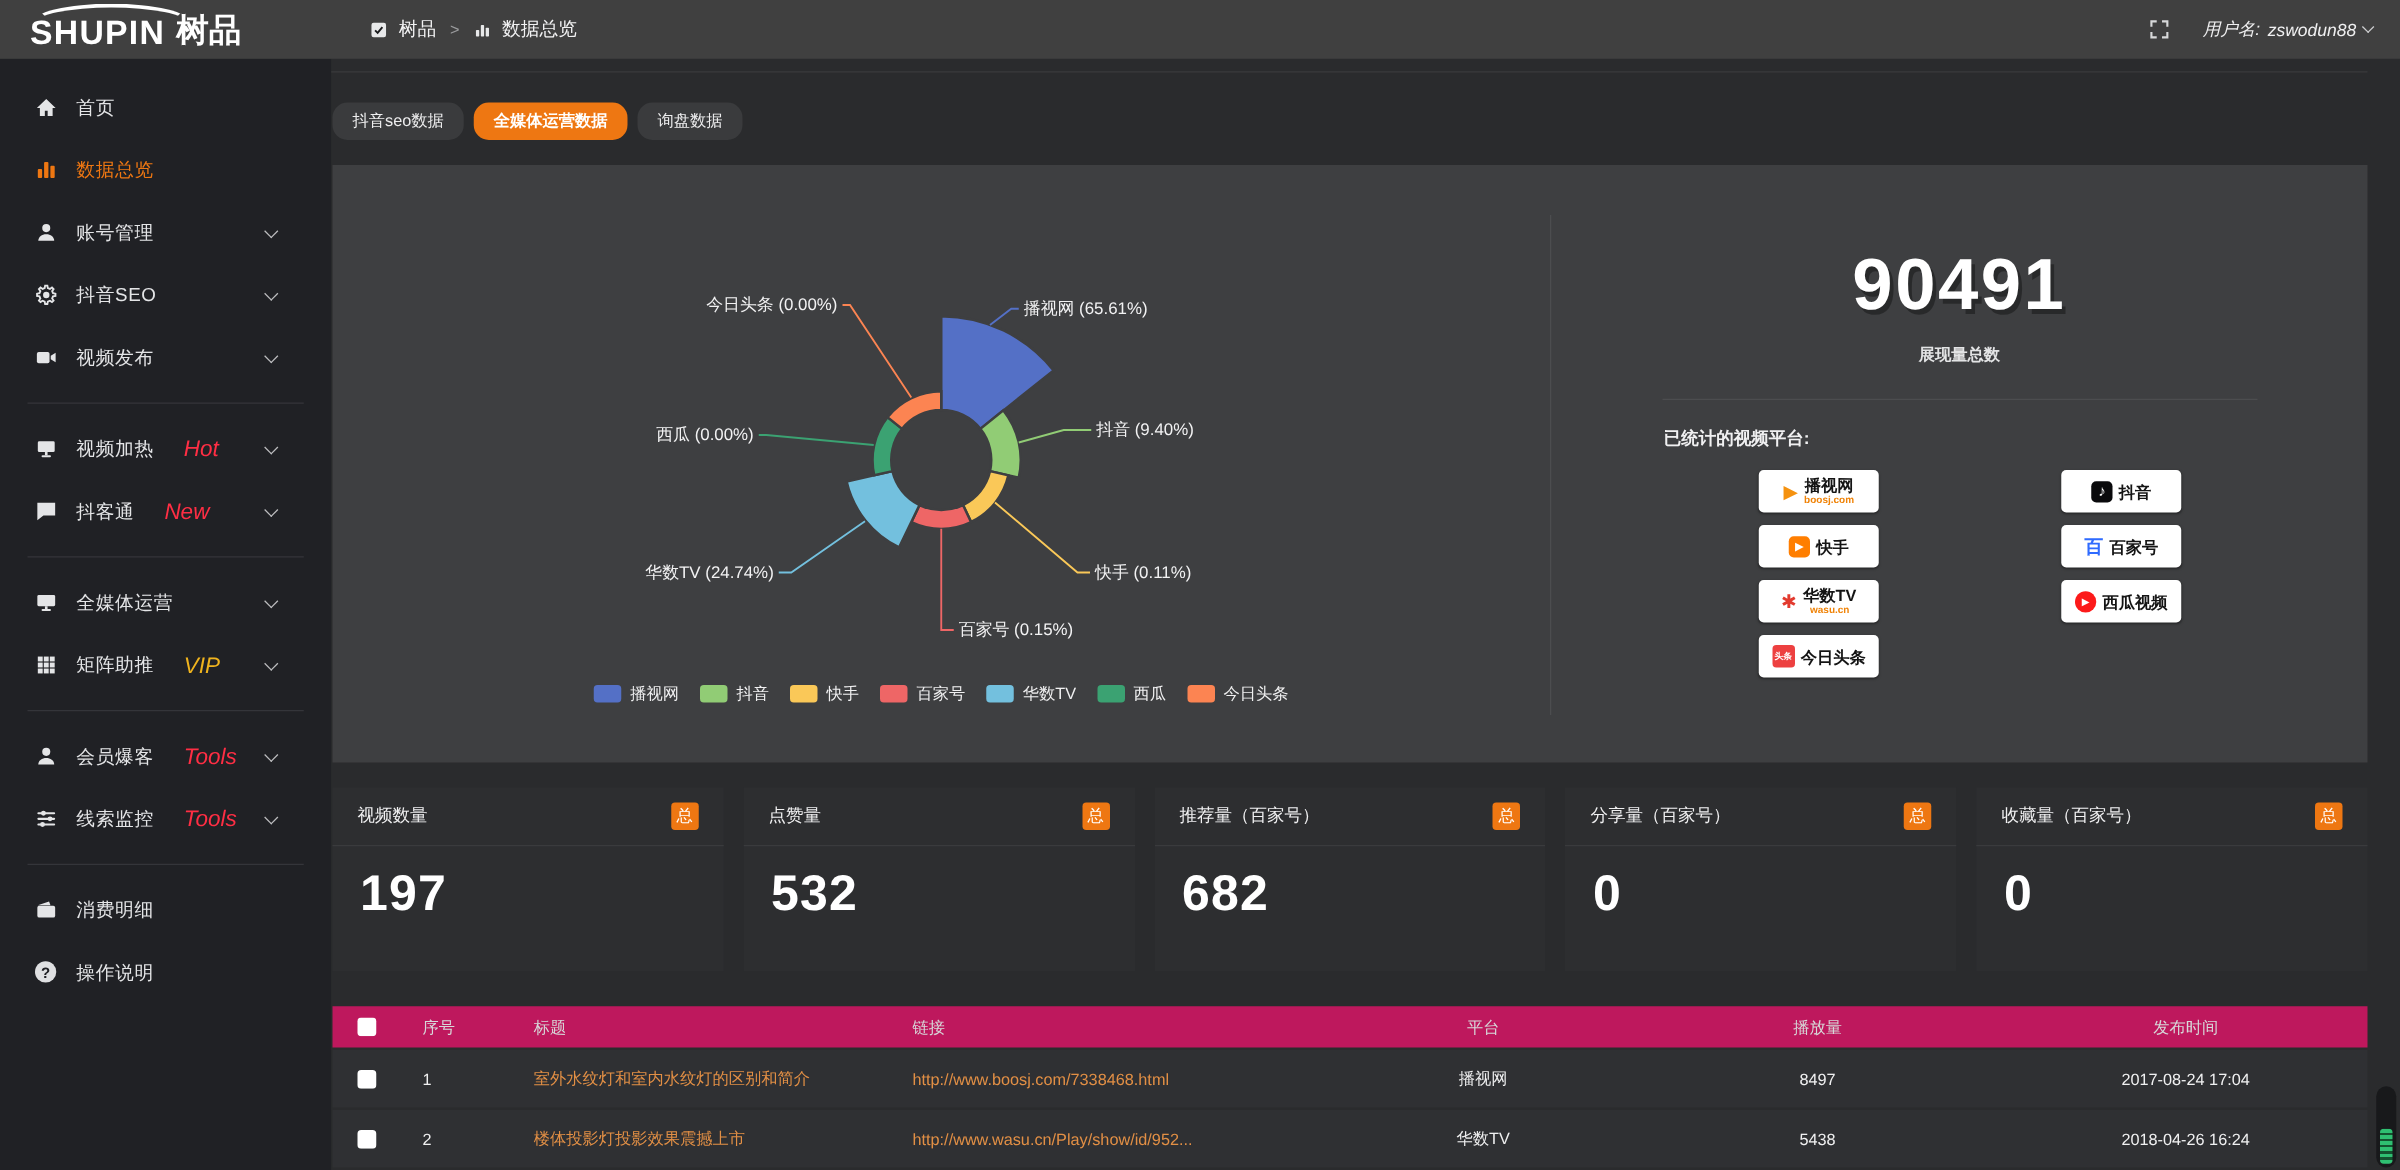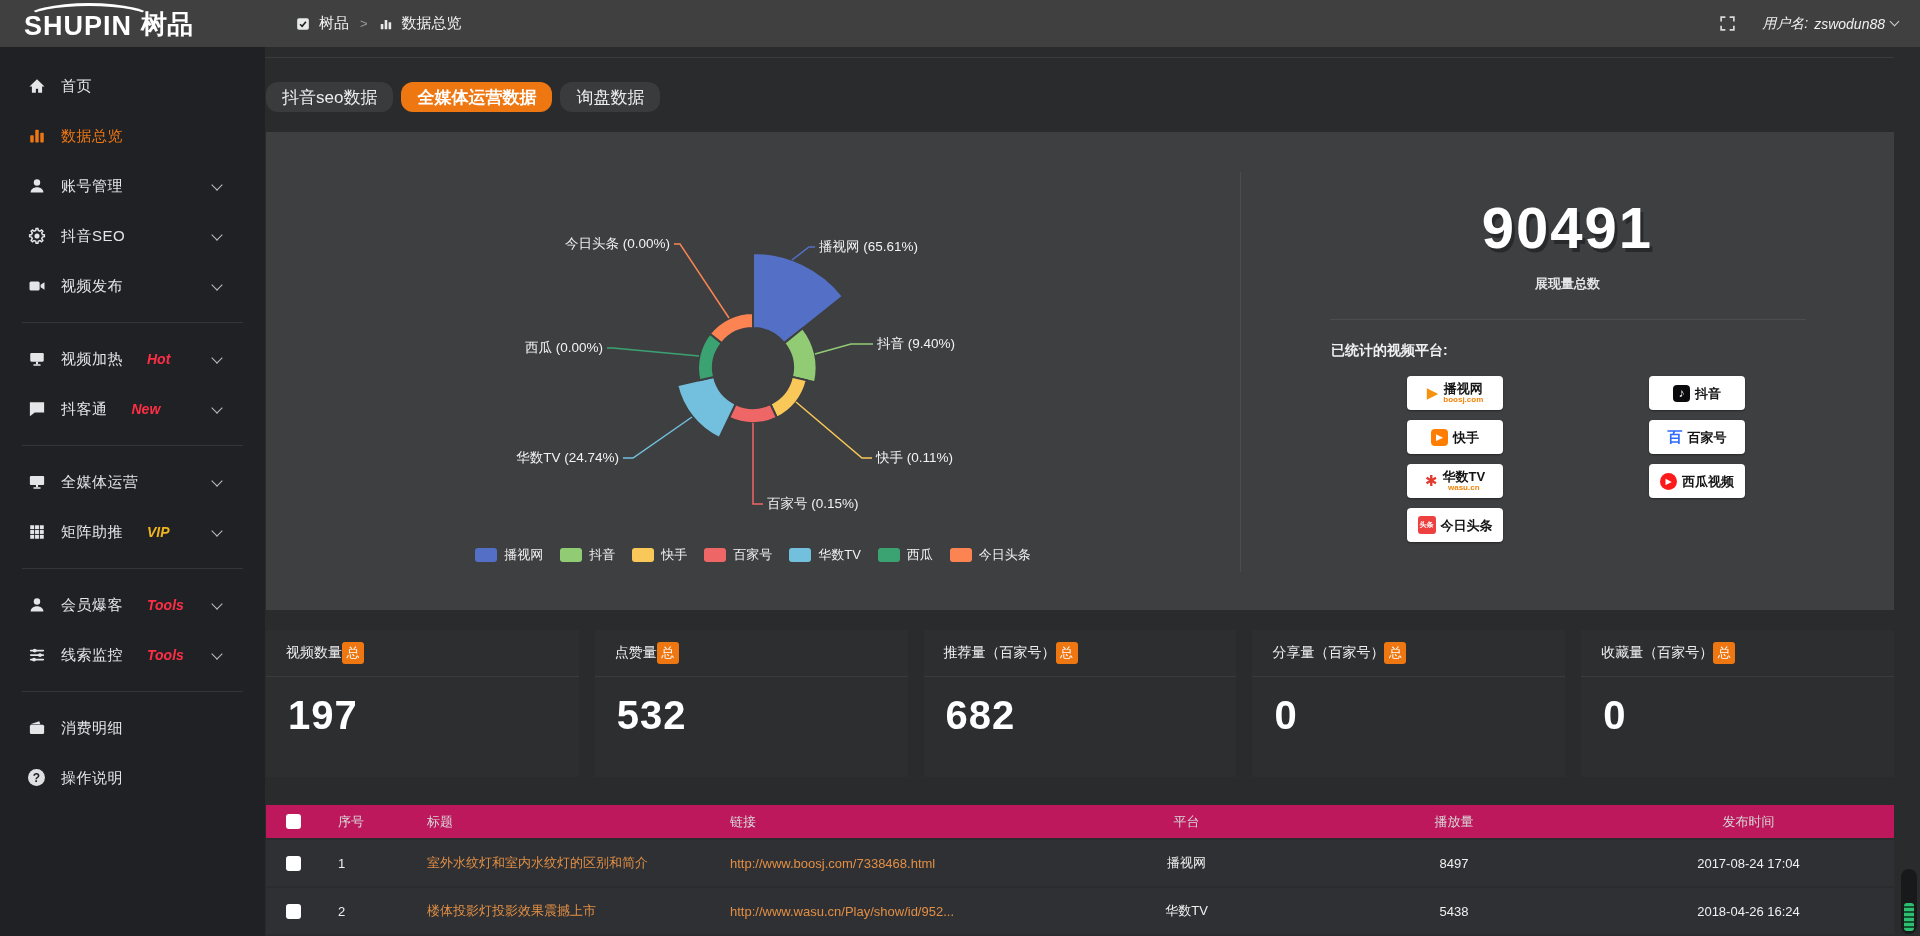--- a/index.html
+++ b/index.html
@@ -21,30 +21,30 @@
   .user { display:flex; align-items:center; gap:6px; font-size:14px; color:#f0f0f1; cursor:pointer; }
   .chev { width:7px; height:7px; border-right:1.6px solid #cfd0d2; border-bottom:1.6px solid #cfd0d2; transform:rotate(45deg); margin-top:-4px; }
 
   
   .sidebar { position:absolute; left:0; top:47px; width:265px; height:889px; background:#202125; padding-top:14px; }
   .side-item { position:relative; height:50px; display:flex; align-items:center; padding-left:28px; cursor:pointer; color:#e4e5e7; }
   .side-item.active { color:#ee7712; }
   .side-icon { width:18px; height:18px; margin-right:15px; flex:none; }
   .side-icon svg { width:18px; height:18px; display:block; }
   .side-label { font-size:15px; letter-spacing:.5px; }
-  .side-tag { font-size:14px; font-weight:700; font-style:italic; margin-left:24px; }
+  .side-tag { font-size:18px; font-weight:400; font-style:italic; margin-left:24px; }
   .side-chev { position:absolute; right:44px; width:8px; height:8px; border-right:1.6px solid #bdbec0; border-bottom:1.6px solid #bdbec0; transform:rotate(45deg); margin-top:-3px; }
   .side-div { border-top:1px solid #34353a; margin:11px 22px; }
   .qmark { width:17px; height:17px; border-radius:50%; background:#dfe0e2; color:#202125; font-weight:700; font-size:12px; display:flex; align-items:center; justify-content:center; }
 
   
   .content { position:absolute; left:265px; top:47px; width:1655px; height:889px; background:#2a2b2d; }
   .content-topline { position:absolute; left:0; top:10px; width:1629px; border-top:1px solid #3a3b3d; }
   .tabs { position:absolute; left:1px; top:35px; display:flex; gap:8px; }
-  .tab { height:30px; padding:0 16px; display:flex; align-items:center; background:#3a3b3d; color:#ededee; font-size:17px; border-radius:12px; cursor:pointer; }
+  .tab { height:30px; padding:0 16px; display:flex; align-items:center; background:#3a3b3d; color:#ededee; font-size:13px; border-radius:12px; cursor:pointer; }
   .tab.active { background:#ee7712; color:#fff; font-weight:700;text-align:center; }
 
   
   .panel { position:absolute; left:1px; top:85px; width:1628px; height:478px; background:#3e3f41; }
   .pie-svg { position:absolute; left:0; top:0; }
   .legend { position:absolute; left:0; top:414px; width:974px; display:flex; justify-content:center; gap:17px; }
   .legend-item { display:flex; align-items:center; gap:7px; font-size:13px; color:#f0f0f1; cursor:pointer; }
   .legend-swatch { width:22px; height:14px; border-radius:3px; }
   .panel-divider { position:absolute; left:974px; top:40px; height:400px; border-left:1px solid #4c4d4f; }
 
@@ -66,21 +66,21 @@
   .lg-baijiahao::before { content:"百"; color:#2f6bff; font-size:15px; font-weight:800; }
   .lg-wasu::before { content:"✱"; color:#e23a2e; font-size:15px; font-weight:800; }
   .lg-xigua { width:17px; height:17px; background:#fc1a1a; border-radius:50%; }
   .lg-xigua::before { content:"▶"; color:#fff; font-size:8px; }
   .lg-toutiao { width:18px; height:18px; background:#ed4040; border-radius:3px; }
   .lg-toutiao::before { content:"头条"; color:#fff; font-size:7px; font-weight:700; }
 
   
   .cards { position:absolute; left:1px; top:583px; width:1628px; height:147px; display:flex; gap:16px; }
   .card { flex:1; background:#2d2e30; }
-  .card-head { height:47px; display:flex; align-items:center; justify-content:flex-start; padding:0 20px; border-bottom:1px solid #3a3b3d; }
+  .card-head { height:47px; display:flex; align-items:center; justify-content:space-between; padding:0 20px; border-bottom:1px solid #3a3b3d; }
   .card-title { font-size:14px; color:#f0f0f1; }
   .badge-zong { width:22px; height:22px; background:#ee7712; color:#fff; font-size:13px; border-radius:3px; display:flex; align-items:center; justify-content:center; }
   .card-value { padding:16px 22px 0; font-size:40px; font-weight:700; color:#fff; letter-spacing:1px; }
 
   
   .dtable { position:absolute; left:1px; top:758px; width:1628px; }
   .trow { display:grid; grid-template-columns:55px 96px 299px 352px 237px 298px 291px; align-items:center; }
   .thead { height:33px; background:#be185d; font-size:13px; color:#d7d8d9; }
   .tbody-row { height:46px; background:#2f3033; margin-top:2px; font-size:13px; color:#f0f0f1; }
   .cell { padding:0 4px; overflow:hidden; white-space:nowrap; text-overflow:ellipsis; }

